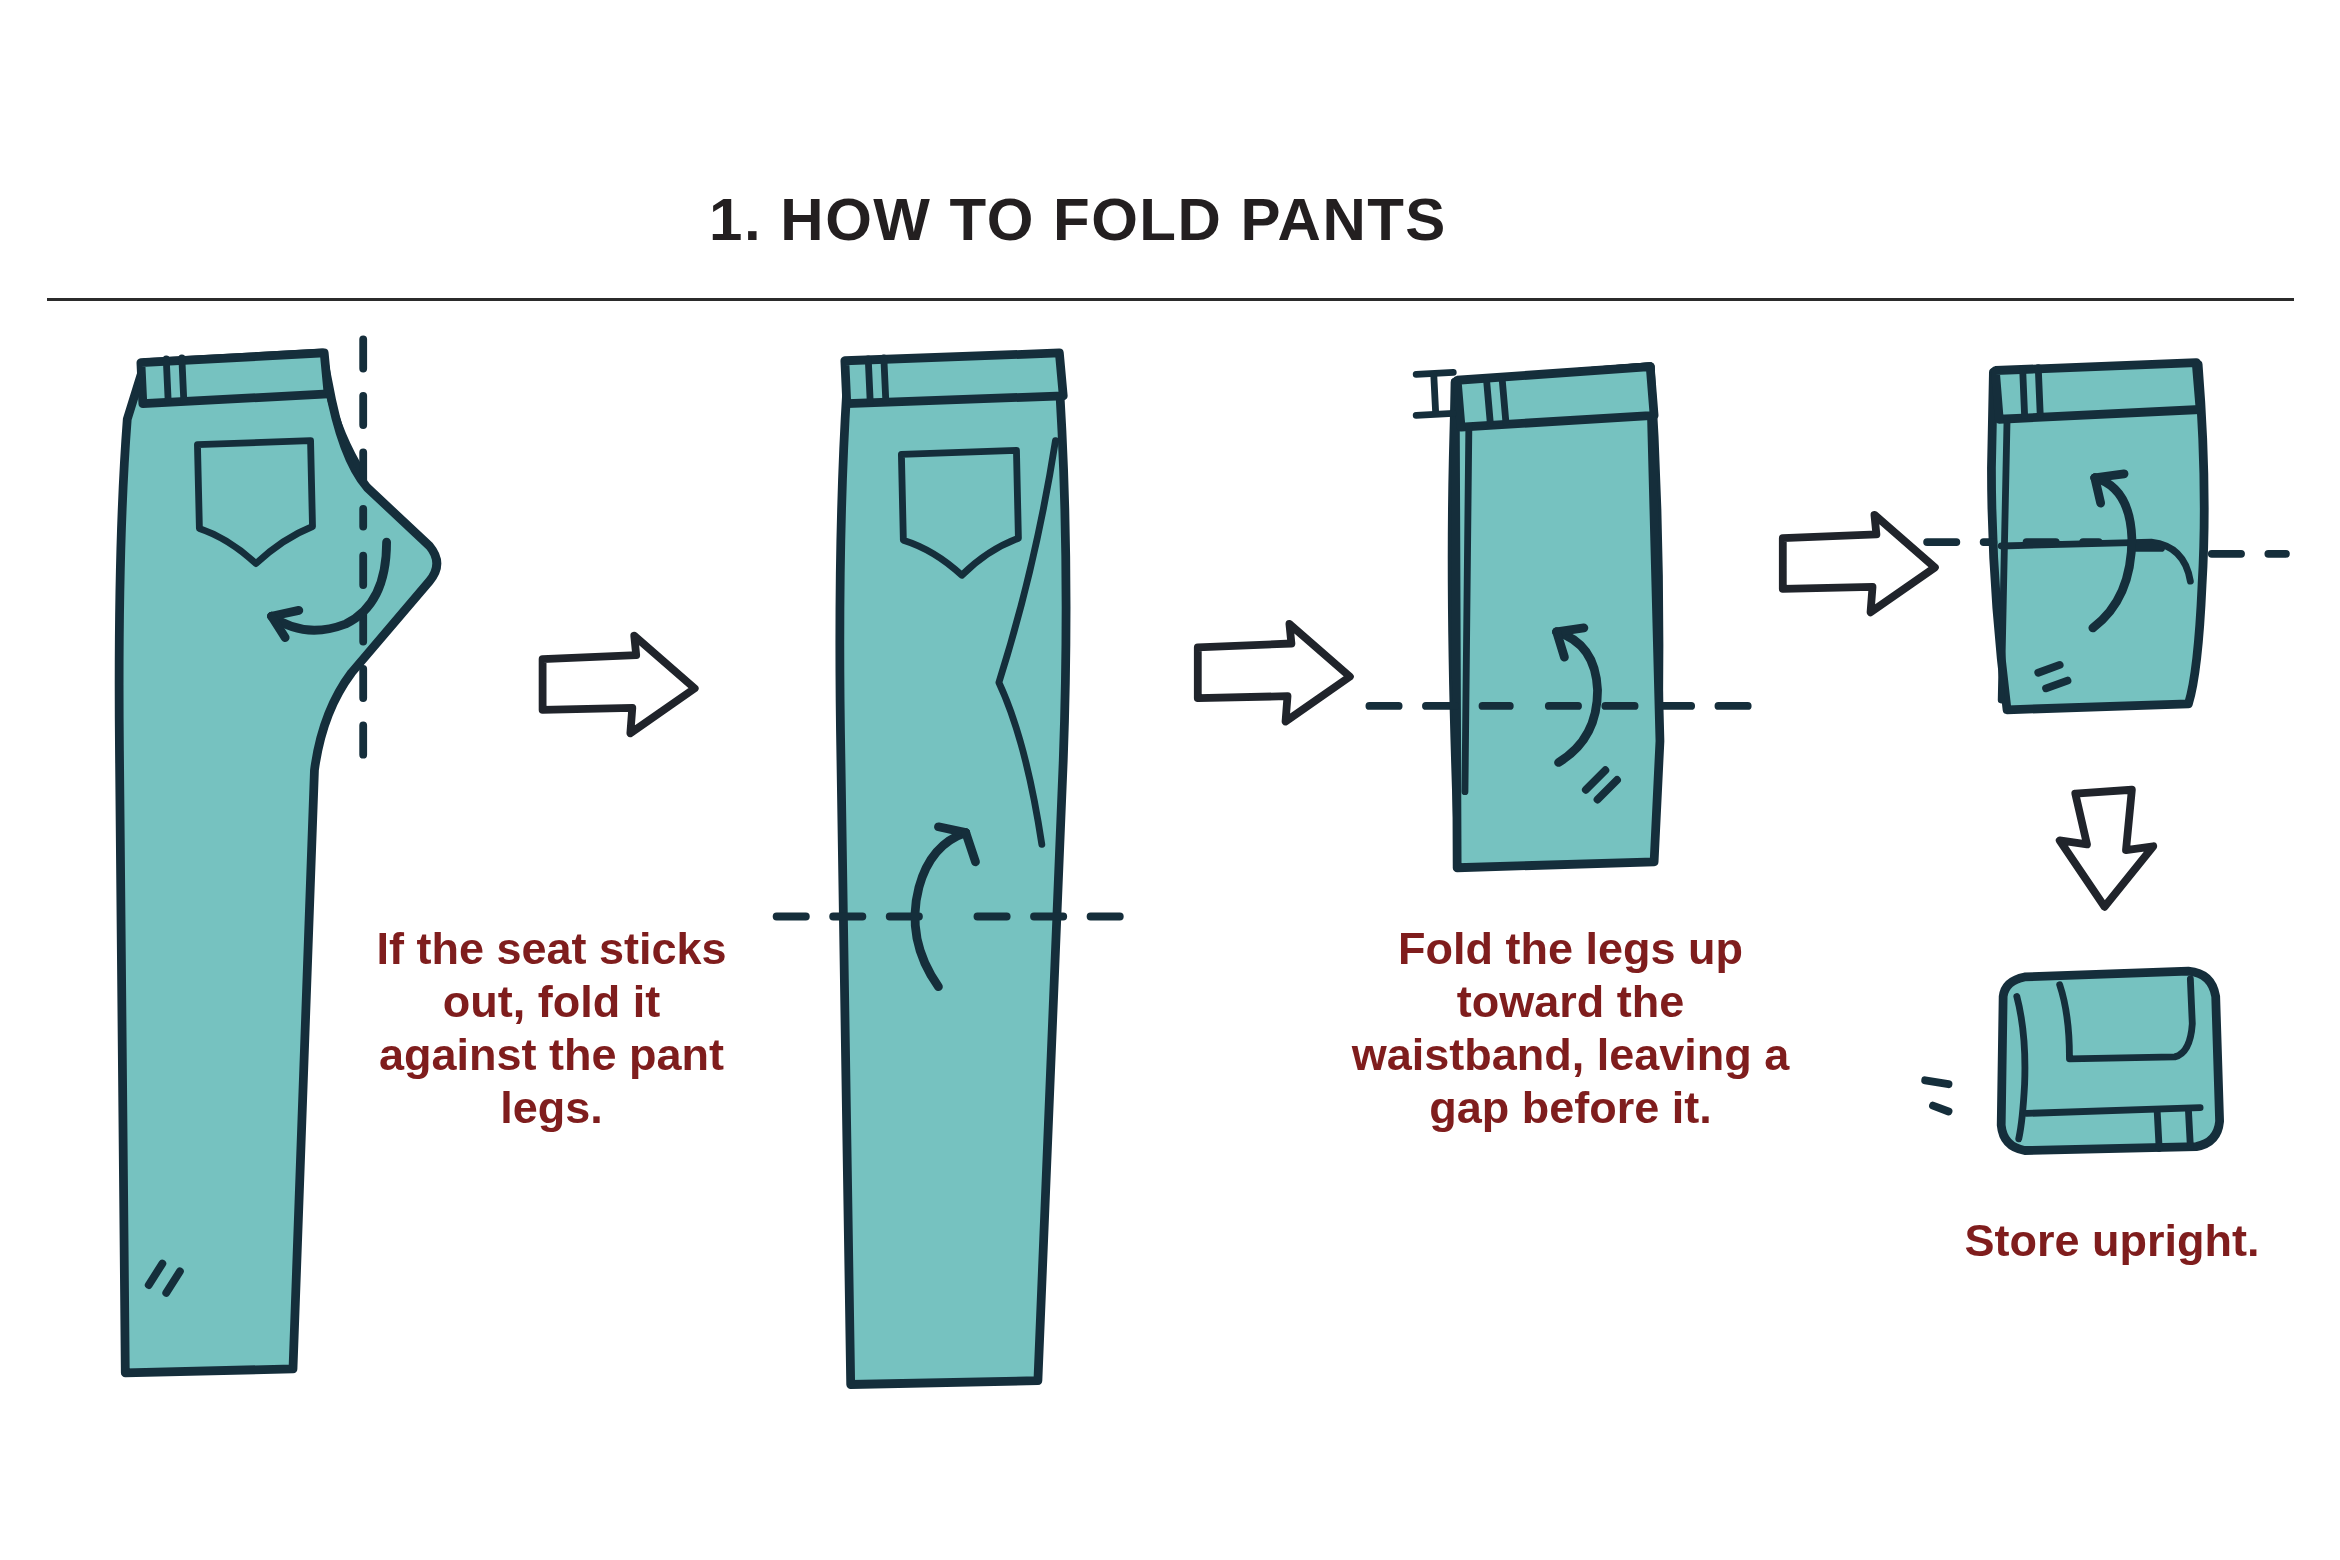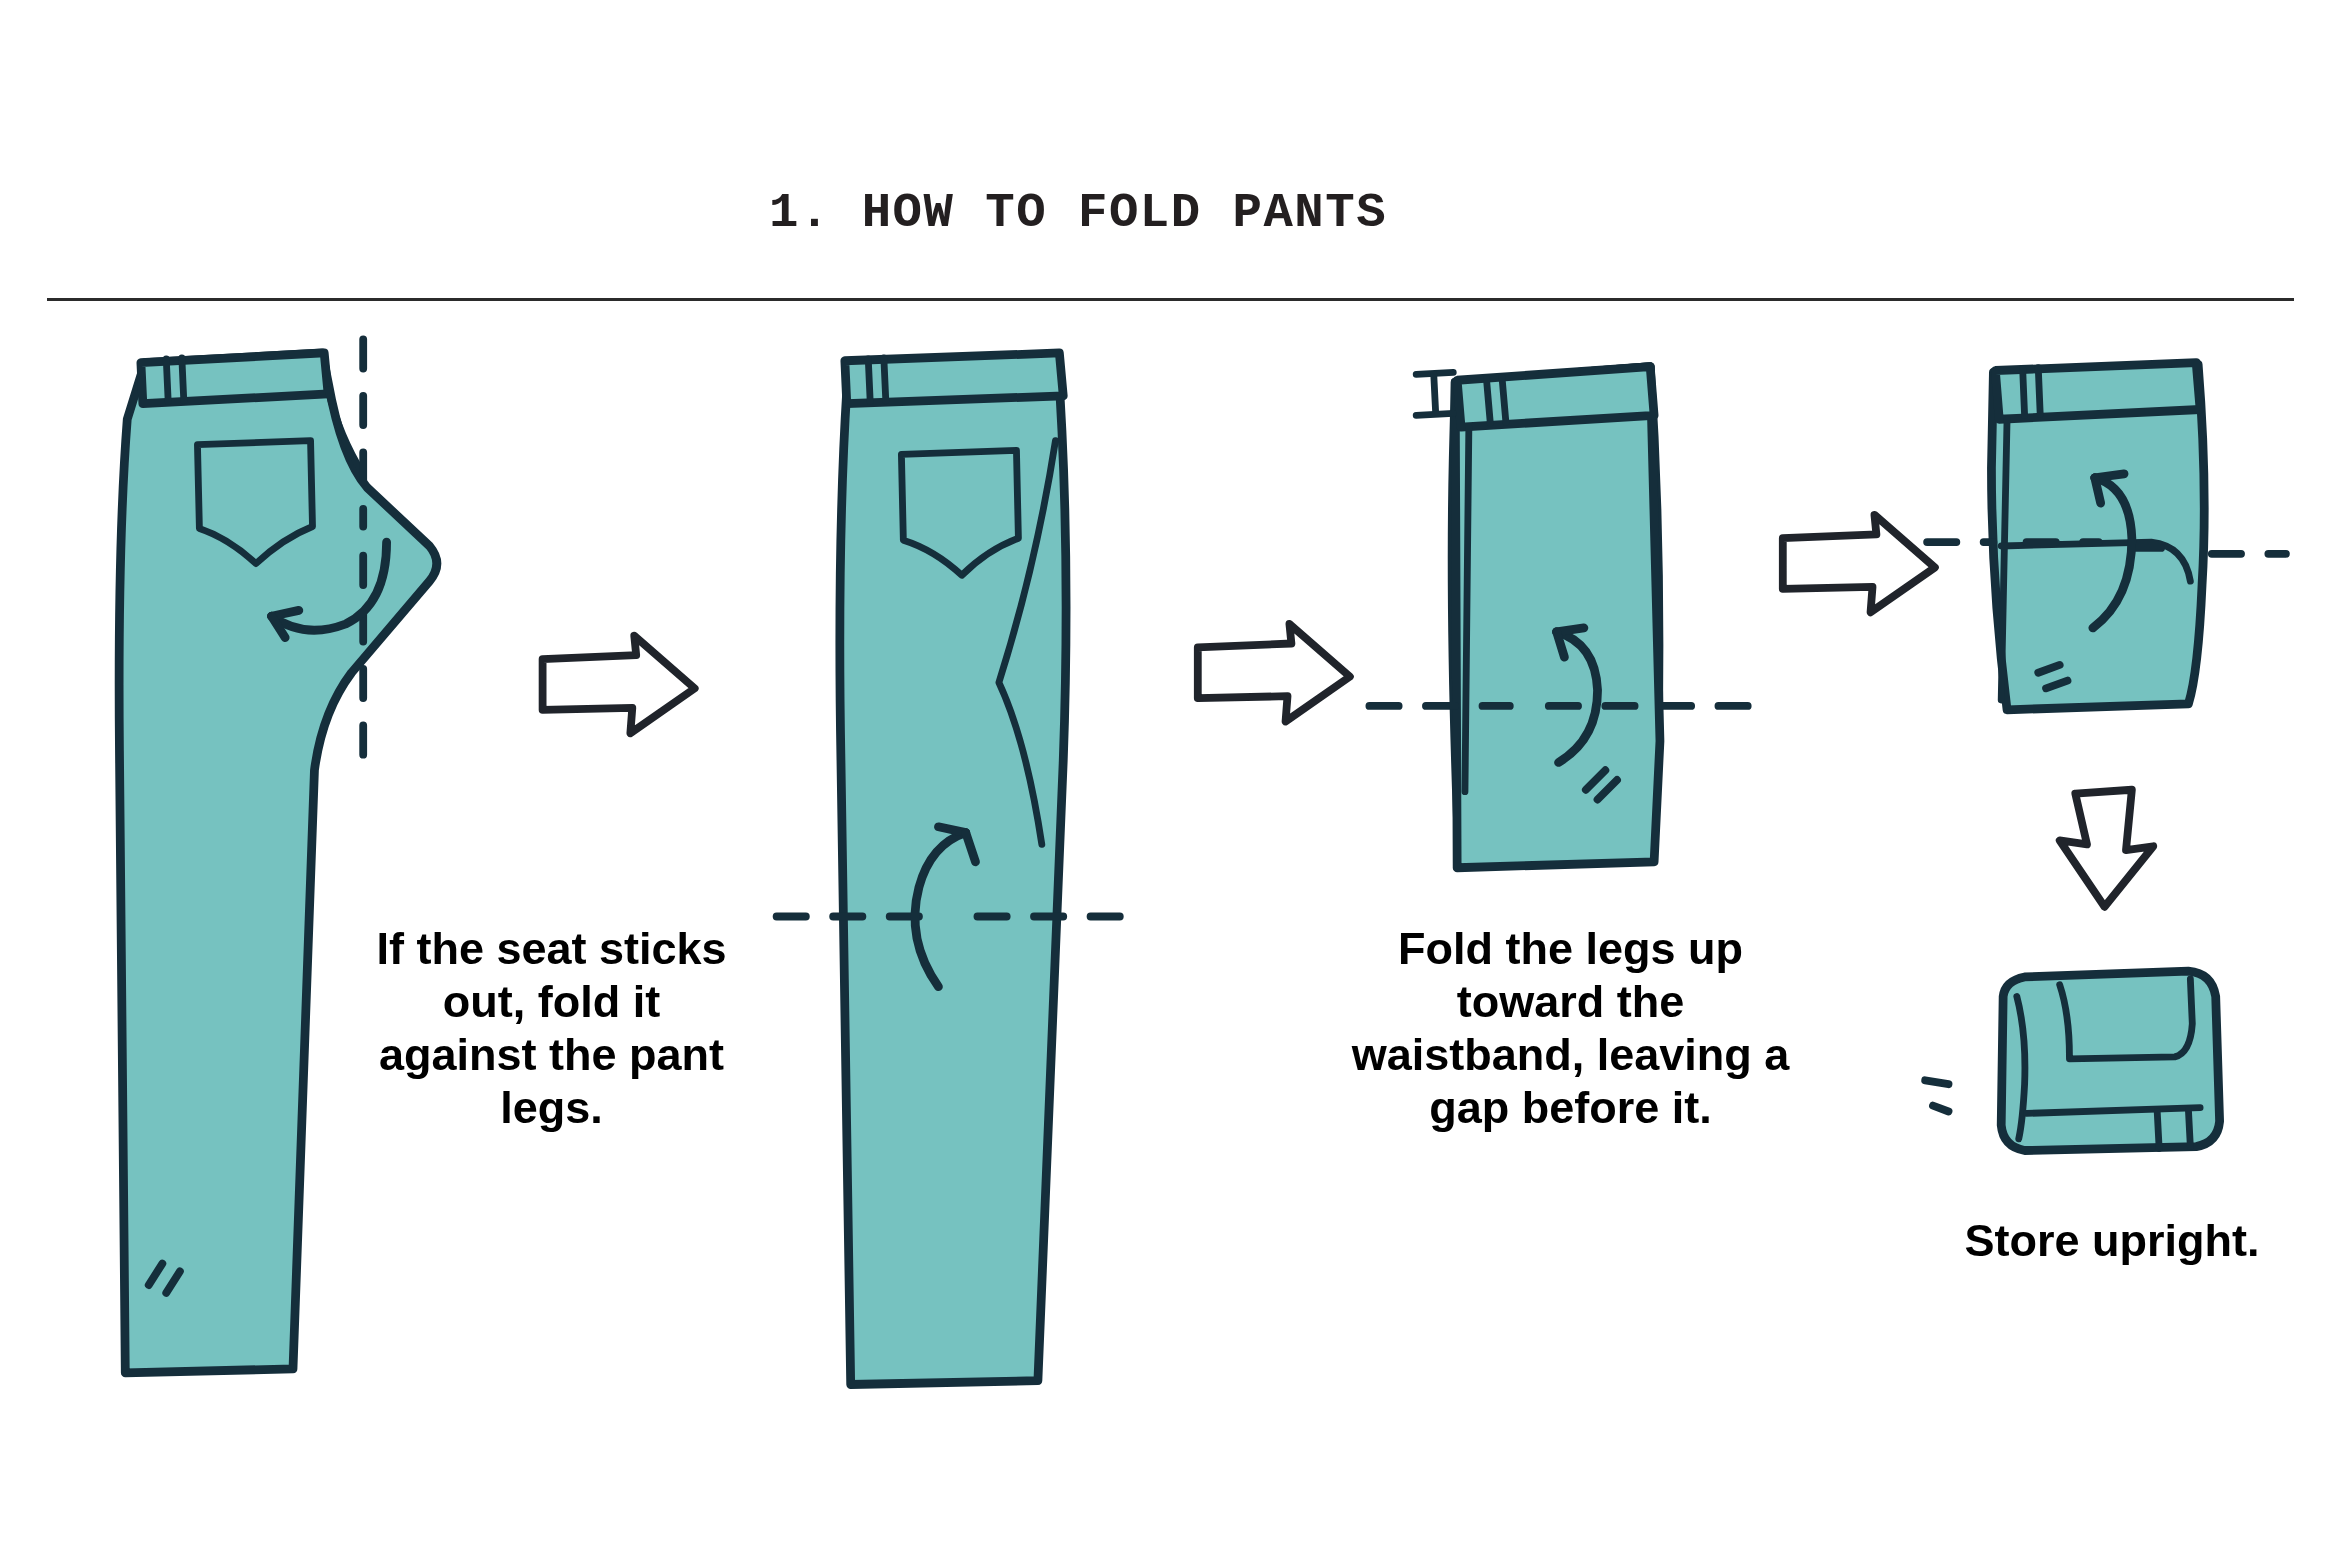--- a/index.html
+++ b/index.html
@@ -22,41 +22,41 @@
     background: #ffffff;
   }
 
   
   #header-title {
     position: absolute;
     left: 0;
     top: 185px;
     width: 2156px;
     text-align: center;
-    font-size: 49px;
+    font-size: 60px;
     font-weight: bold;
     letter-spacing: 1.5px;
     color: #231f20;
-    font-family: Liberation Mono, monospace;
+    font-family: Liberation Sans, sans-serif;
   }
   #header-rule {
     position: absolute;
     left: 47px;
     top: 298px;
     width: 2247px;
     height: 2.9px;
     background: #2b2b2b;
   }
   .caption {
     position: absolute;
     text-align: center;
     font-size: 45px;
     line-height: 1.18;
     font-weight: 600;
-    color: #000000;
+    color: #7f1d1d;
     font-family: "Liberation Sans", sans-serif;
   }
 
   #caption-1 { left: 371px;  top: 922px;  width: 361px; }
   #caption-2 { left: 1346px; top: 922px;  width: 449px; }
   #caption-3 { left: 1956px; top: 1214px; width: 312px; }
 
   .svg-layer { position: absolute; left: 0; top: 0; }
 </style>
 </head>

